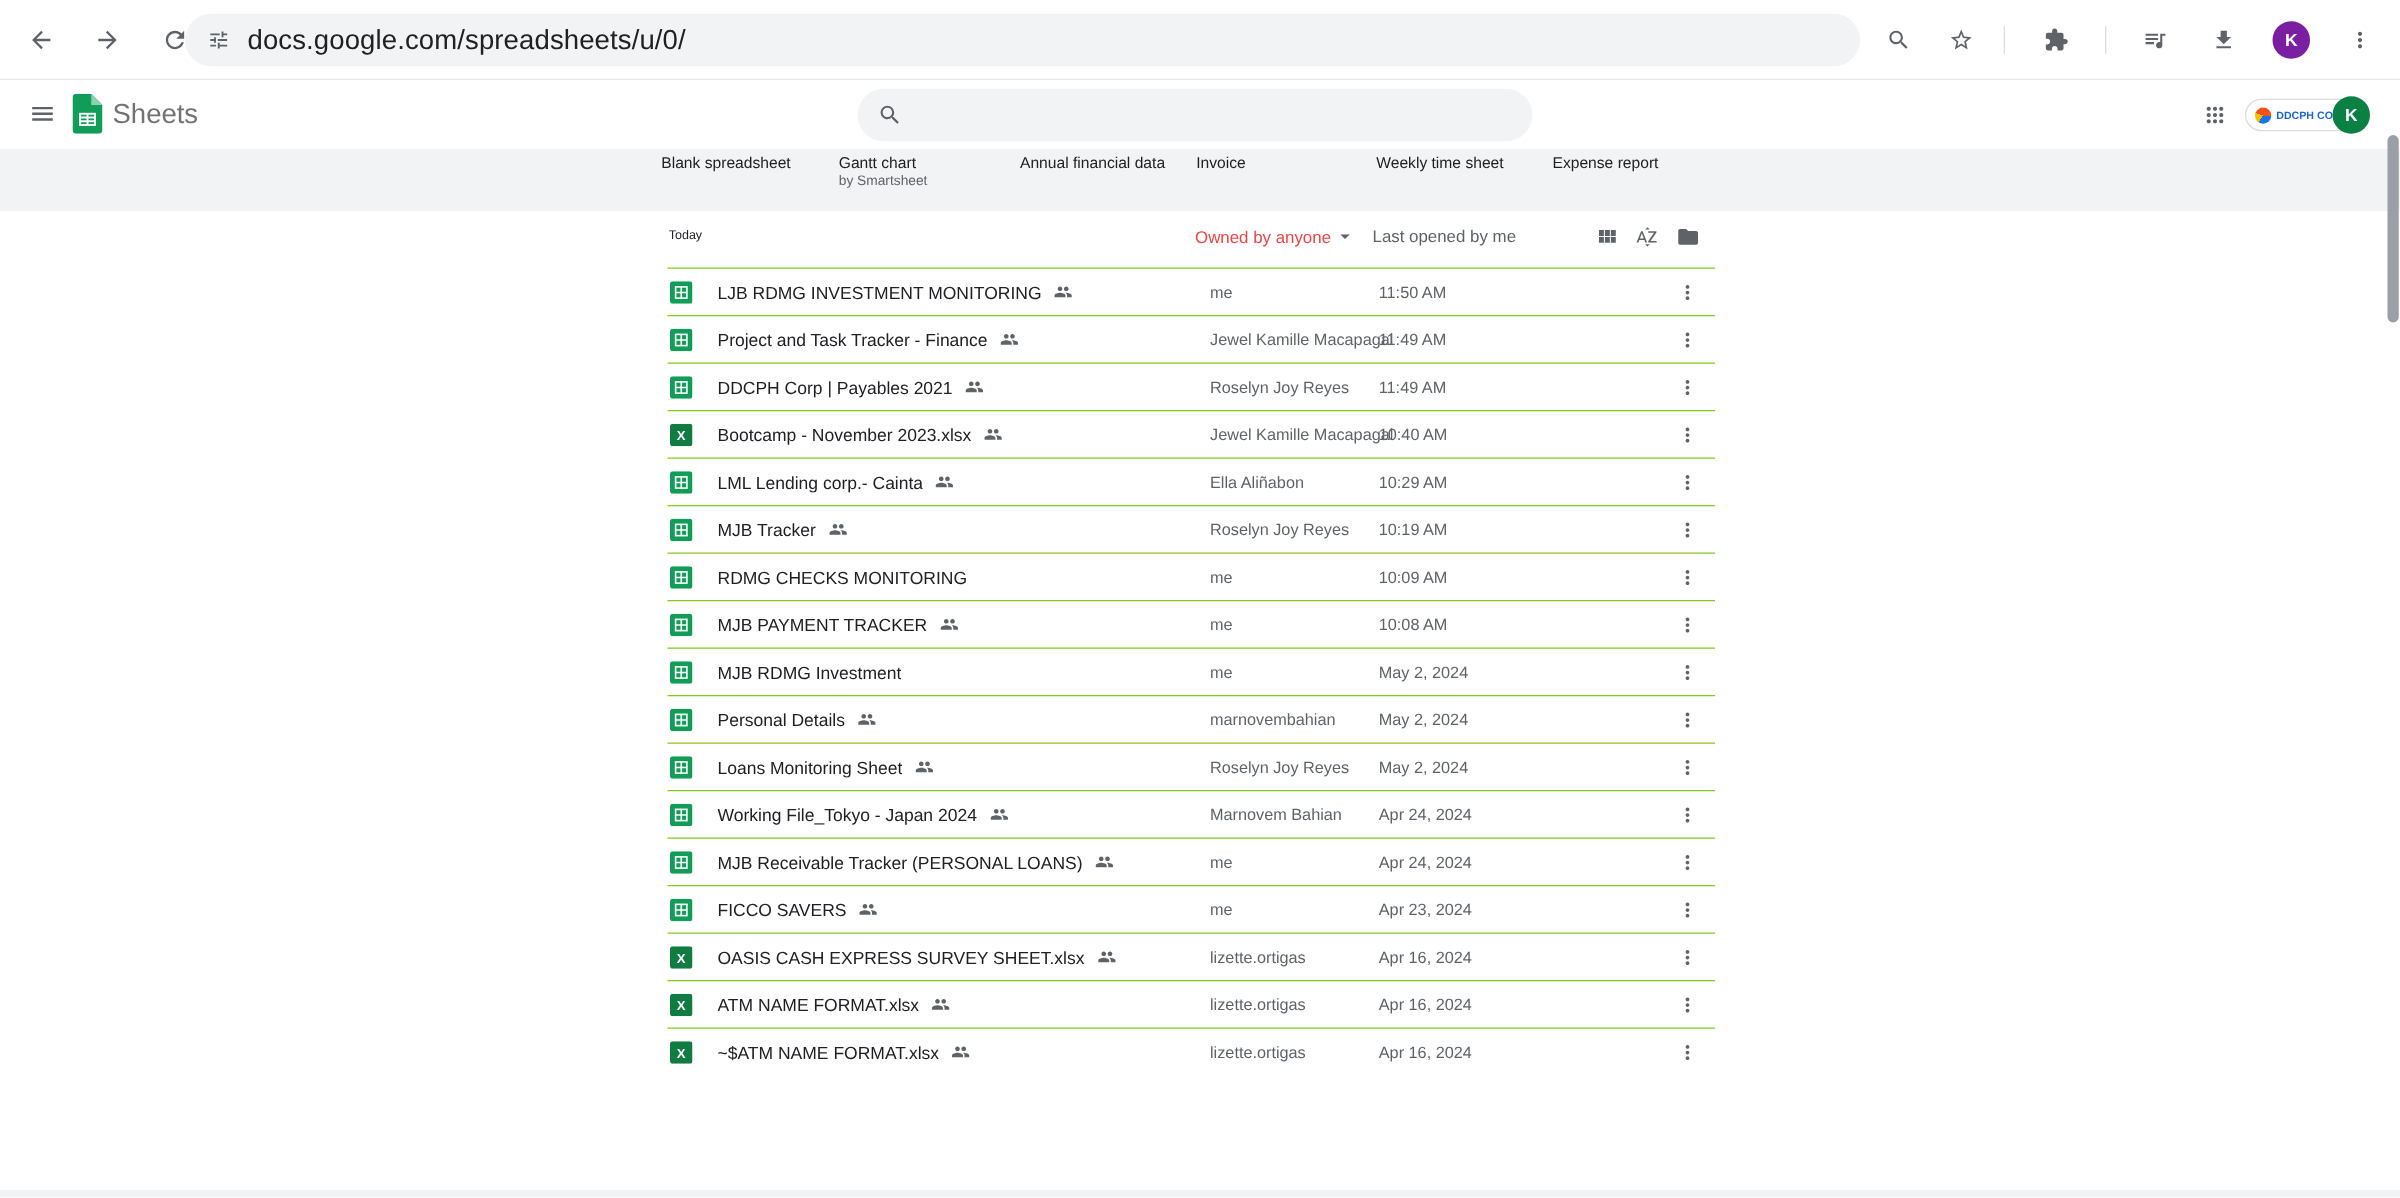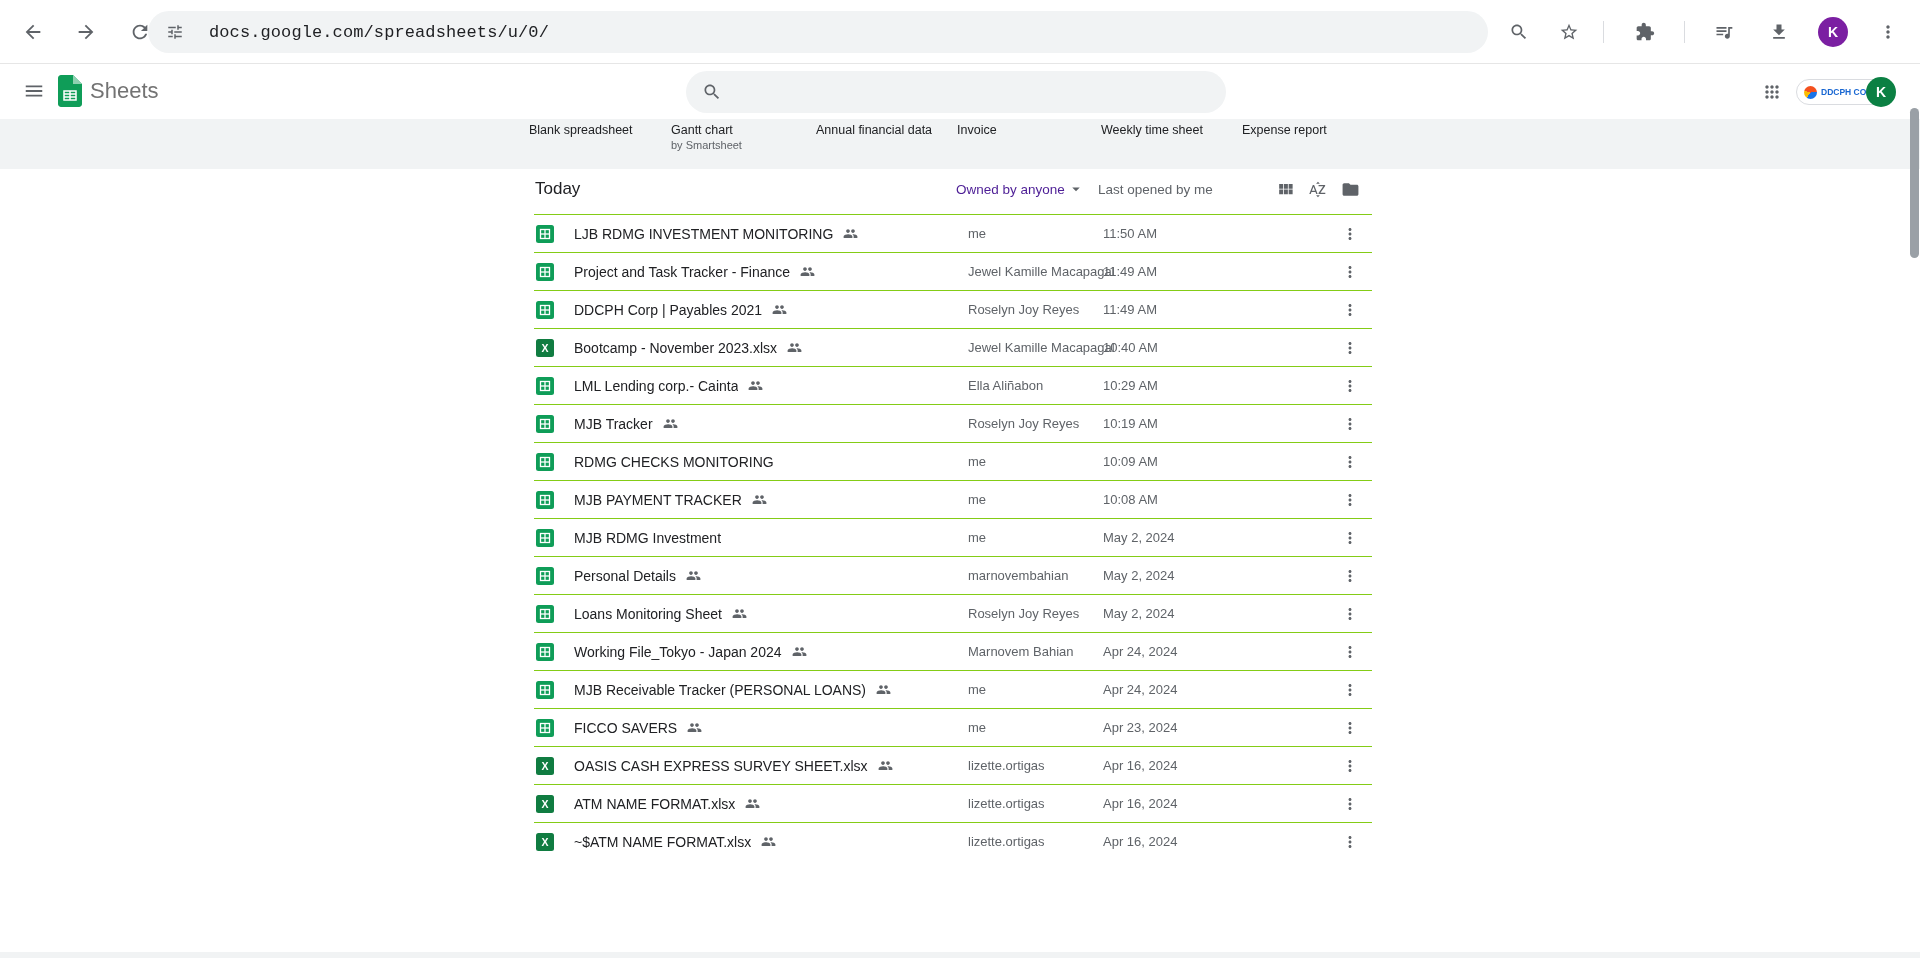--- a/index.html
+++ b/index.html
@@ -9,21 +9,21 @@
   .ic { fill: #5f6368; }
   button { background: transparent; border: none; cursor: pointer; font-family: inherit; }
 
   
   .toolbar { position: absolute; top: 0; left: 0; width: 1920px; height: 64px;
     background: #fff; border-bottom: 1px solid #e6e6e6; }
   .tb-btn { position: absolute; top: 12px; width: 40px; height: 40px; border-radius: 50%;
     display: flex; align-items: center; justify-content: center; }
   .omnibox { position: absolute; left: 148px; top: 11px; width: 1340px; height: 42px;
     background: #f1f3f4; border-radius: 21px; display: flex; align-items: center; padding-left: 18px; }
-  .omnibox .url { margin-left: 25px; font-size: 17px; color: #202124; letter-spacing: .1px; font-family: Liberation Mono, monospace; }
+  .omnibox .url { margin-left: 14px; font-size: 22px; color: #202124; letter-spacing: .1px; }
   .tb-divider { position: absolute; top: 21px; width: 1px; height: 22px; background: #dadce0; }
   .avatar { border-radius: 50%; color: #fff; font-weight: bold; display: flex;
     align-items: center; justify-content: center; }
   .profile-avatar { position: absolute; left: 1818px; top: 17px; width: 30px; height: 30px;
     background: #7b1fa2; font-size: 14px; }
 
   
   .app-header { position: absolute; top: 64px; left: 0; width: 1920px; height: 55px; background: #fff; }
   .menu-btn { position: absolute; left: 12px; top: 5px; width: 44px; height: 44px; border-radius: 50%;
     display: flex; align-items: center; justify-content: center; }
@@ -47,23 +47,23 @@
 
   
   .tpl-strip { position: absolute; top: 119px; left: 0; width: 1920px; height: 50px; background: #f1f3f4; }
   .tpl-label { position: absolute; top: 4px; font-size: 12.5px; color: #202124; cursor: pointer; }
   .tpl-sub { display: block; margin-top: 2px; font-size: 11px; color: #5f6368; }
 
   
   .content { position: absolute; top: 160px; left: 534px; width: 838px; }
   .list-header { position: relative; height: 50px; margin-top: 4px; }
   .list-header > * { position: absolute; top: 50%; transform: translateY(-50%); }
-  .today-title { left: 1px; font-size: 17px; font-weight: 500; color: #202124; text-align: right; }
+  .today-title { left: 1px; font-size: 10px; font-weight: 500; color: #202124; text-align: right; }
   .owned-filter { left: 422px; display: flex; align-items: center; gap: 2px;
-    font-size: 13.5px; color: #4c1d95; }
+    font-size: 13.5px; color: #ef4444; }
   .sort-label { left: 564px; font-size: 13.5px; color: #5f6368; cursor: pointer; }
   .ctl-btn { width: 32px; height: 32px; border-radius: 50%; display: flex;
     align-items: center; justify-content: center; }
   .ctl-grid { left: 735px; } .ctl-az { left: 767px; } .ctl-folder { left: 800px; }
 
   .section-heading { height: 52px; display: flex; align-items: center;
     font-size: 14px; font-weight: 500; color: #444746; padding-left: 1px; }
   .row { display: grid; grid-template-columns: 40px 394px 135px 225px 44px;
     align-items: center; height: 38px; border-top: 1px solid #84cc16; cursor: pointer; }
   .row .cell-icon { display: flex; align-items: center; padding-left: 2px; }

